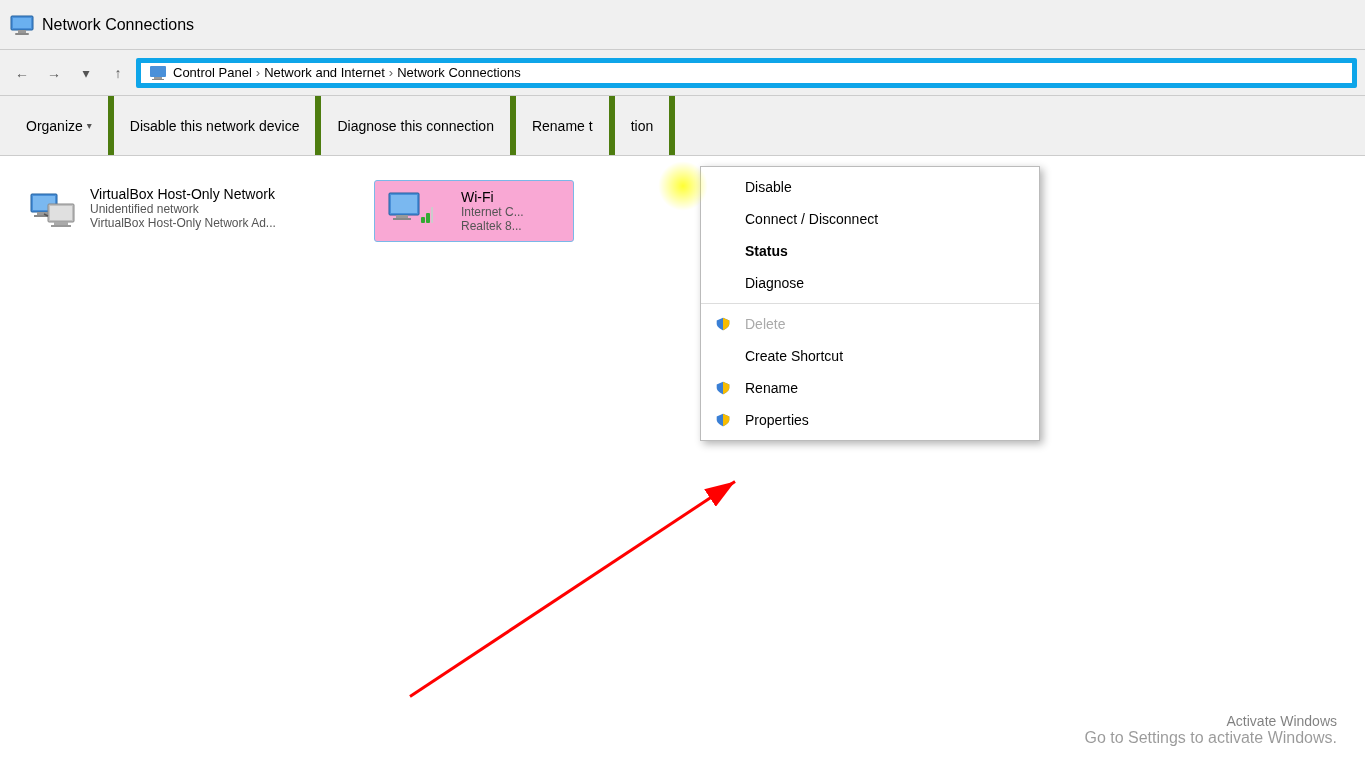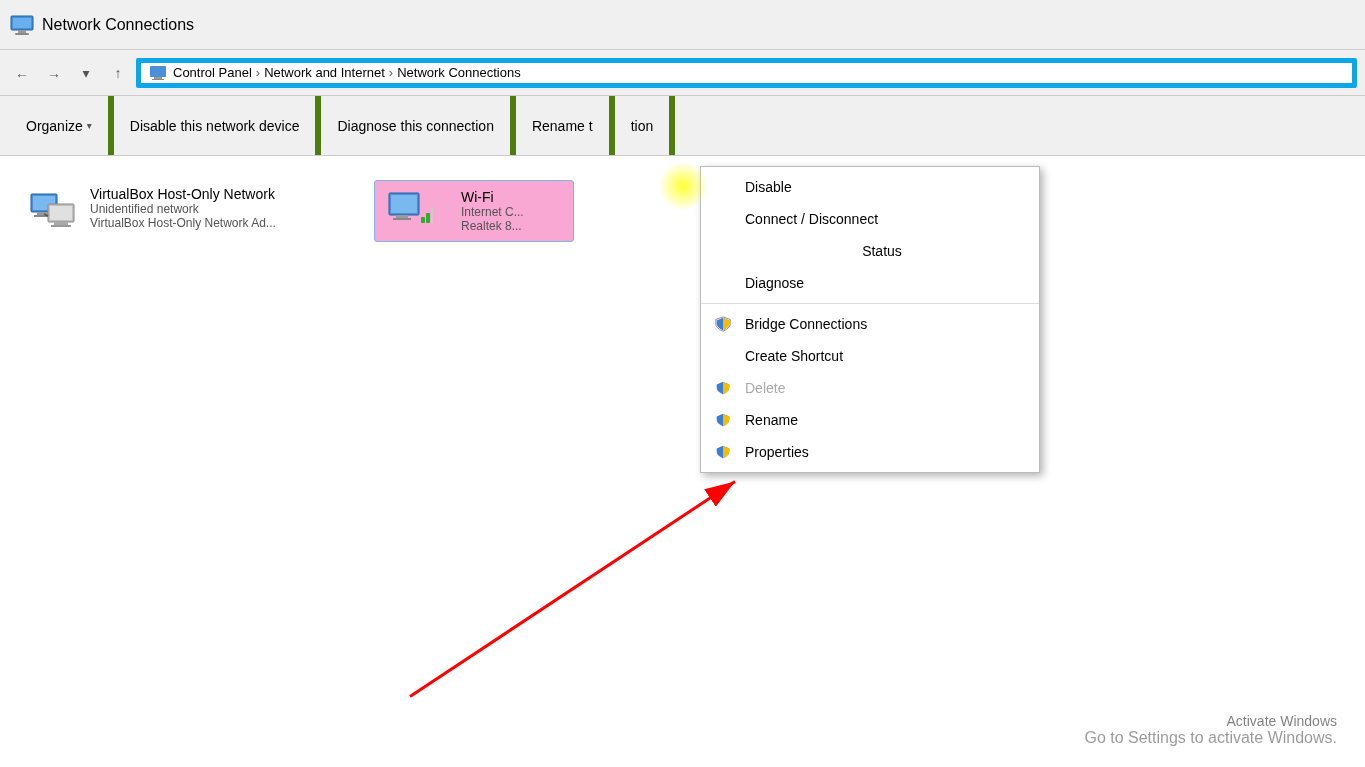--- a/index.html
+++ b/index.html
@@ -163,21 +163,21 @@
     .menu-item {
       padding: 8px 20px 8px 44px;
       font-size: 14px;
       color: #000;
       cursor: pointer;
       display: flex;
       align-items: center;
       position: relative;
     }
     .menu-item.disabled { color: #aaa; cursor: default; }
-    .menu-item.bold { font-weight: normal; justify-content: center; }
+    .menu-item.bold { font-weight: bold; }
     .menu-separator {
       height: 1px;
       background: #ddd;
       margin: 4px 0;
     }
     .menu-item-icon {
       position: absolute;
       left: 12px;
       width: 20px;
       height: 20px;
@@ -356,43 +356,33 @@
     <div class="menu-item">
       <span>Connect / Disconnect</span>
     </div>
     <div class="menu-item bold">
       <span>Status</span>
     </div>
     <div class="menu-item">
       <span>Diagnose</span>
     </div>
     <div class="menu-separator"></div>
-    <div class="menu-item">
-      <div class="menu-item-icon">
-        <svg class="shield-icon" viewBox="0 0 20 20">
-          <path d="M10 2 L18 5 L18 10 C18 15 10 18 10 18 C10 18 2 15 2 10 L2 5 Z" fill="none" stroke="#888" stroke-width="1"></path>
-          <path d="M10 3 L17 6 L17 10 C17 14 10 17 10 17 C10 17 3 14 3 10 L3 6 Z" fill="#3a7fd5"></path>
-          <path d="M10 3 L17 6 L17 10 C17 14 10 17 10 17 L10 3Z" fill="#f8bc00"></path>
-        </svg>
-      </div>
-      <span>Bridge Connections</span>
-    </div>
-    <div class="menu-item">
-      <span>Create Shortcut</span>
-    </div>
     <div class="menu-item disabled">
       <div class="menu-item-icon">
         <svg class="shield-icon" viewBox="0 0 20 20">
           <path d="M10 3 L17 6 L17 10 C17 14 10 17 10 17 C10 17 3 14 3 10 L3 6 Z" fill="#3a7fd5"></path>
           <path d="M10 3 L17 6 L17 10 C17 14 10 17 10 17 L10 3Z" fill="#f8bc00"></path>
         </svg>
       </div>
       <span>Delete</span>
     </div>
     <div class="menu-item">
+      <span>Create Shortcut</span>
+    </div>
+    <div class="menu-item">
       <div class="menu-item-icon">
         <svg class="shield-icon" viewBox="0 0 20 20">
           <path d="M10 3 L17 6 L17 10 C17 14 10 17 10 17 C10 17 3 14 3 10 L3 6 Z" fill="#3a7fd5"></path>
           <path d="M10 3 L17 6 L17 10 C17 14 10 17 10 17 L10 3Z" fill="#f8bc00"></path>
         </svg>
       </div>
       <span>Rename</span>
     </div>
     <div class="menu-item">
       <div class="menu-item-icon">

